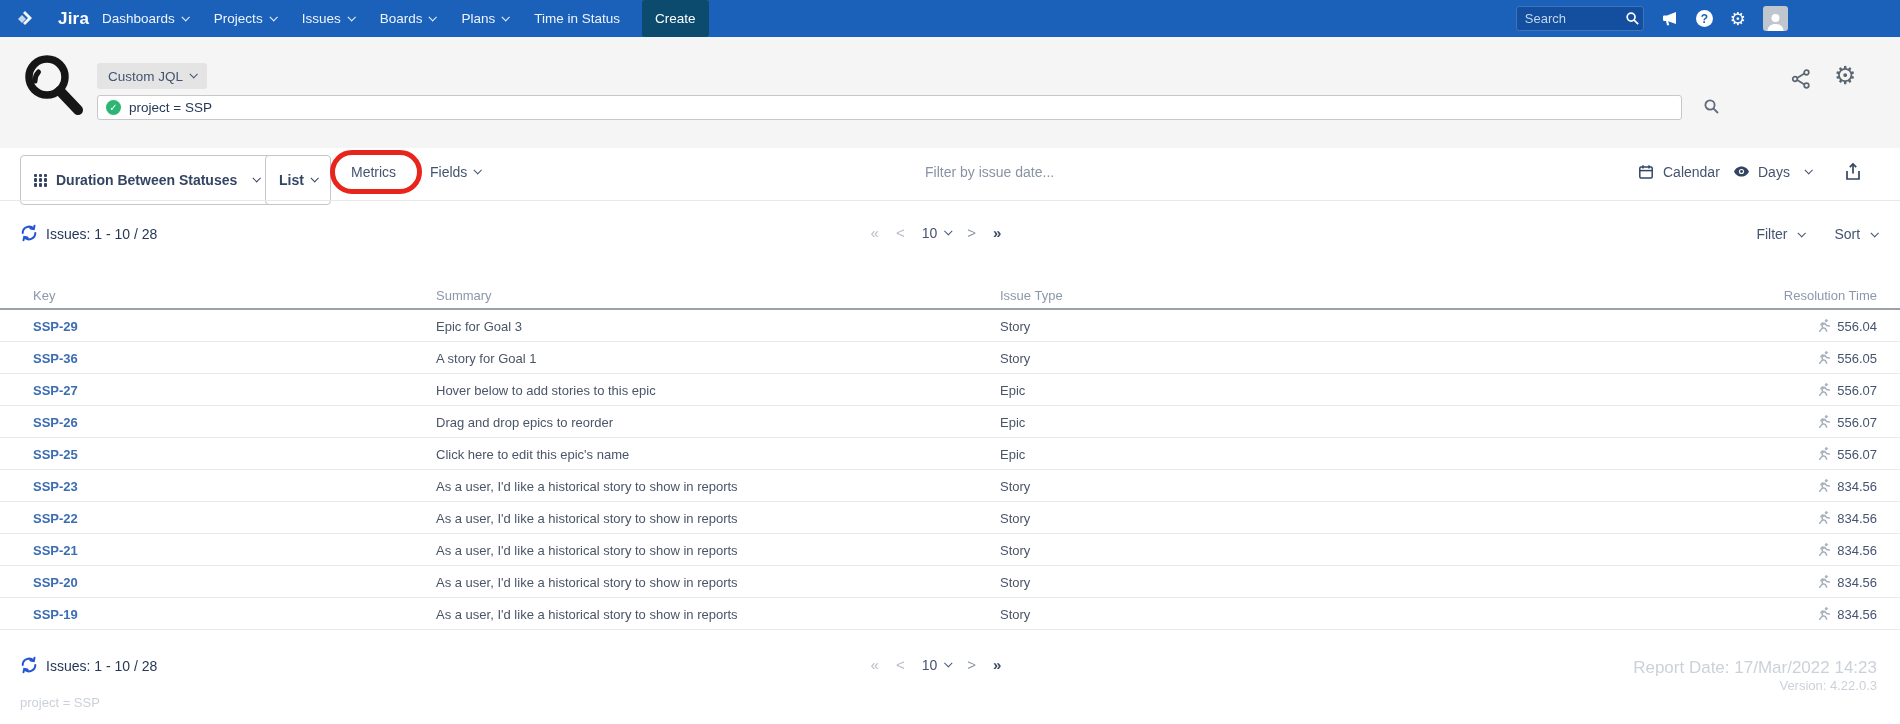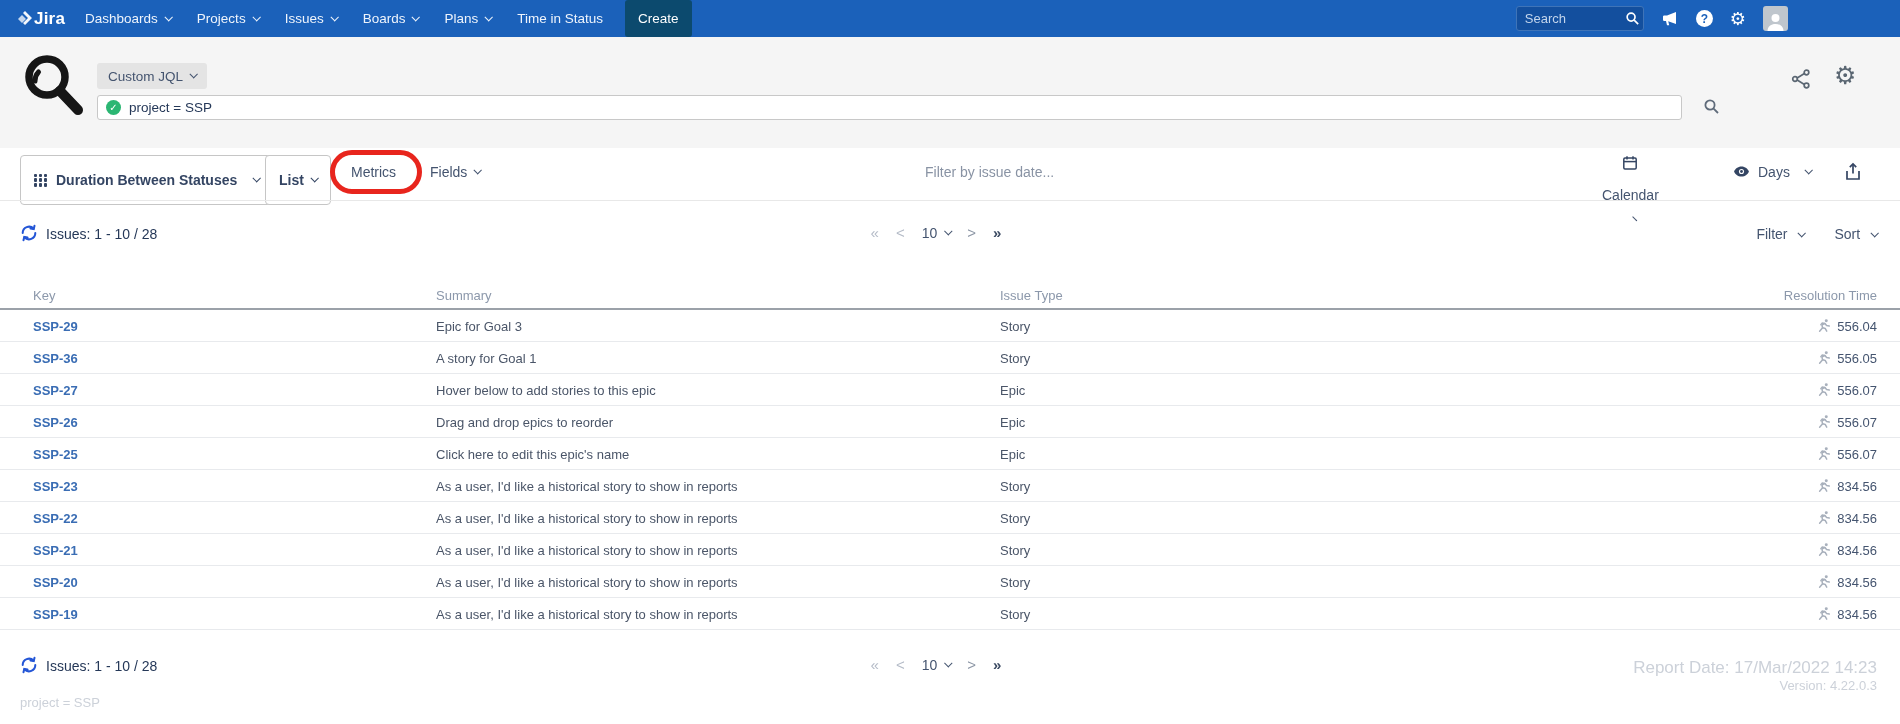--- a/index.html
+++ b/index.html
@@ -8,21 +8,21 @@
           font-family:"Liberation Sans", sans-serif; background:#fff; color:#44546f; }
 
   
   .chev { display:inline-block; width:6px; height:6px; border-right:1.7px solid currentColor;
           border-bottom:1.7px solid currentColor; transform:rotate(45deg) translateY(-1px);
           margin-left:7px; margin-bottom:2px; }
 
   
   .topnav { position:absolute; top:0; left:0; width:1900px; height:37px; background:#1b61ba;
             display:flex; align-items:center; padding:0 112px 0 14px; color:#eef4fc; }
-  .brand { display:flex; align-items:center; gap:0; margin-right:20px; }
+  .brand { display:flex; align-items:center; gap:24px; margin-right:13px; }
   .brand-text { font-size:17px; font-weight:bold; color:#fff; letter-spacing:.2px; }
   .nav-items { display:flex; align-items:center; gap:26px; font-size:13.5px; }
   .nav-item { cursor:pointer; white-space:nowrap; display:flex; align-items:center; }
   .create-btn { margin-left:22px; background:#0c4a6e; color:#fff; border:none; border-radius:3px;
                 font-size:13.5px; padding:11px 13px; cursor:pointer; font-family:inherit; }
   .nav-right { margin-left:auto; display:flex; align-items:center; gap:17px; }
   .nav-search { width:128px; height:25px; background:#134f9e; border:1px solid #3f74b8; border-radius:3px;
                 display:flex; align-items:center; padding:0 8px; }
   .nav-search input { flex:1; background:transparent; border:none; outline:none; color:#dde8f6;
                       font-size:13px; font-family:inherit; width:100px; }
@@ -51,27 +51,27 @@
   
   .toolbar { position:absolute; top:148px; left:0; width:1900px; height:52px; background:#fff; }
   .tb-divider { position:absolute; top:52px; left:0; width:1900px; height:1px; background:#e8e8e8; }
   .tb-btn { position:absolute; top:7px; height:50px; background:#fff; border:1px solid #c6c6c6; border-radius:4px;
             display:flex; align-items:center; padding:0 13px; font-size:14px; font-weight:bold; color:#344563; cursor:pointer; }
   .duration-btn { left:20px; gap:9px; }
   .list-btn { left:265px; }
   .grid-icon { width:13px; height:13px; display:grid; grid-template-columns:repeat(3,1fr); gap:1.5px; }
   .grid-icon i { background:#344563; border-radius:1px; }
   .tb-plain { position:absolute; top:7px; height:33px; display:flex; align-items:center;
-              font-size:14px; color:#44546f; cursor:pointer; }
+              font-size:14px; color:#44546f; cursor:pointer;justify-content:flex-end; }
   .metrics-tab { left:351px; }
   .fields-tab { left:430px; }
   .annotation-ellipse { position:absolute; left:330px; top:2px; width:92px; height:44px;
                         border:5px solid #e8251d; border-radius:22px; pointer-events:none; }
   .date-filter { left:925px; color:#8993a4; }
-  .cal-group { left:1602px; gap:16px;flex-direction:column; } .days-group { left:1733px; gap:8px; }
+  .cal-group { left:1638px; gap:9px; } .days-group { left:1733px; gap:8px; }
   .export-btn { left:1843px; }
 
   
   .listbar { position:absolute; top:218px; left:0; width:1900px; height:32px; }
   .refresh-btn { position:absolute; left:20px; top:6px; cursor:pointer; }
   .issues-count { position:absolute; left:46px; top:8px; font-size:14px; color:#253858; }
   .pager { position:absolute; left:50%; transform:translateX(-50%); margin-left:-14px; top:6px;
            display:flex; align-items:center; gap:17px; font-size:14px; }
   .pg-first,.pg-prev { color:#b4bbc7; cursor:pointer; font-size:15px; }
   .pg-size { color:#44546f; cursor:pointer; display:flex; align-items:center; }

